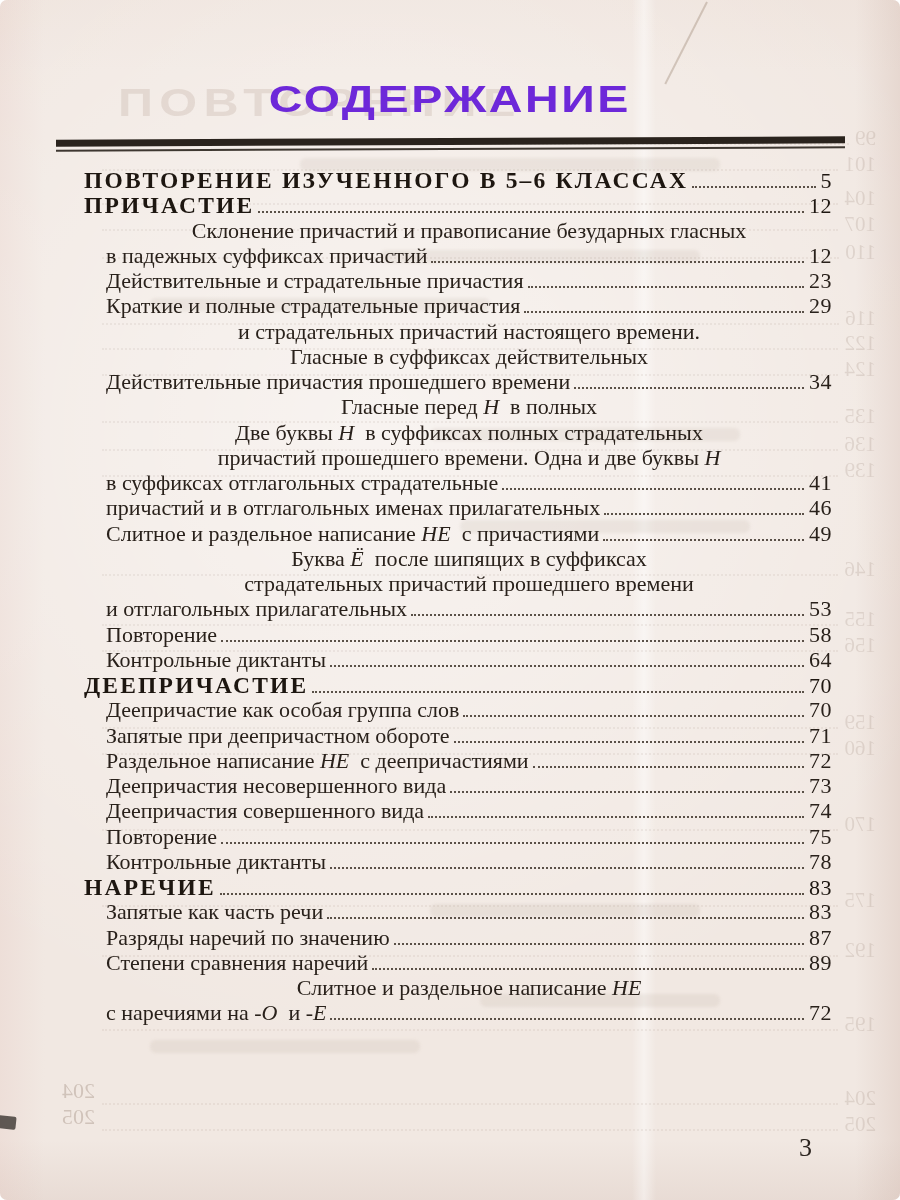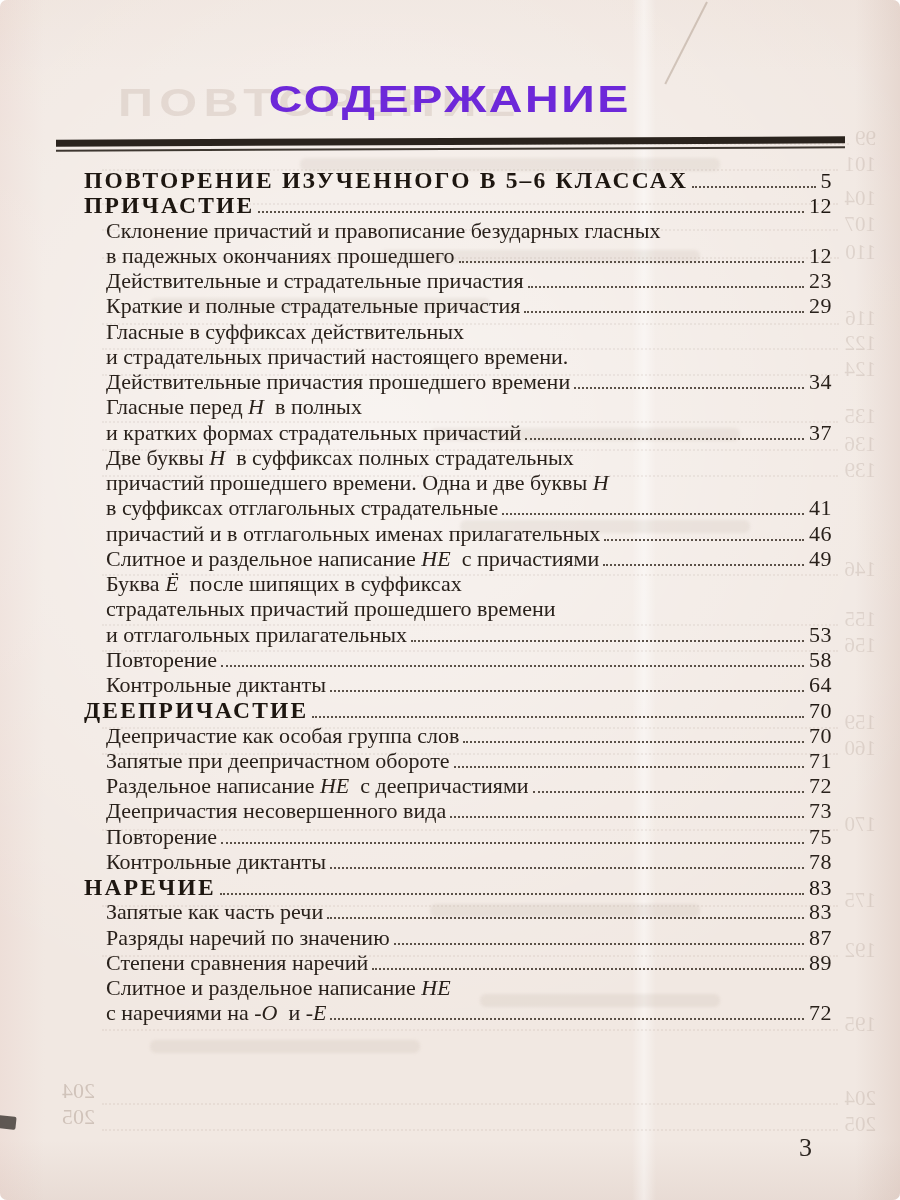--- a/index.html
+++ b/index.html
@@ -58,21 +58,21 @@
     position:absolute;left:0;top:79px;width:900px;text-align:center;
     font-family:"Liberation Sans", sans-serif;font-weight:bold;
     font-size:37px;color:#6d28d9;letter-spacing:2px;
   }
   .title .stretch{display:inline-block;transform:scaleX(1.26);}
   .rule-thick{position:absolute;left:56px;top:138px;width:789px;height:7px;background:#2a231d;transform:rotate(-.25deg);}
   .rule-thin{position:absolute;left:56px;top:148px;width:789px;height:2.4px;background:#2a231d;opacity:.9;transform:rotate(-.25deg);}
 
   
   .toc{position:absolute;left:84px;top:167px;width:748px;color:#29211b;}
-  .row{display:flex;align-items:baseline;height:25.25px;font-size:22px;white-space:pre;}
+  .row{display:flex;align-items:baseline;height:25.25px;font-size:22px;white-space:pre;justify-content:center;}
   .row.sub{padding-left:22px;}
   .row.bold{font-weight:bold;font-size:23.5px;letter-spacing:2.2px;color:#1d1610;}
   .row.bold .num{font-weight:normal;font-size:22px;letter-spacing:.5px;}
   .leader{flex:1;min-width:10px;border-bottom:2.6px dotted #4a4037;margin:0 5px 4px 4px;opacity:.9;}
   .num{letter-spacing:.5px;}
   .row i{font-style:italic;}
 
   .pagenum{position:absolute;left:799px;top:1133px;font-size:26px;color:#2c2520;}
 </style>
 </head>
@@ -193,43 +193,43 @@
   <div class="title">
     <span class="stretch">СОДЕРЖАНИЕ</span>
   </div>
   <div class="rule-thick"></div>
   <div class="rule-thin"></div>
 
   <div class="toc" id="toc-list">
       <div class="row bold"><span class="t">ПОВТОРЕНИЕ ИЗУЧЕННОГО В 5–6 КЛАССАХ</span><span class="leader"></span><span class="num">5</span></div>
       <div class="row bold"><span class="t">ПРИЧАСТИЕ</span><span class="leader"></span><span class="num">12</span></div>
       <div class="row sub"><span class="t">Склонение причастий и правописание безударных гласных</span></div>
-      <div class="row sub"><span class="t">в падежных окончаниях прошедшего</span><span class="leader"></span><span class="num">12</span></div>
+      <div class="row sub"><span class="t">в падежных суффиксах причастий</span><span class="leader"></span><span class="num">12</span></div>
       <div class="row sub"><span class="t">Действительные и страдательные причастия</span><span class="leader"></span><span class="num">23</span></div>
       <div class="row sub"><span class="t">Краткие и полные страдательные причастия</span><span class="leader"></span><span class="num">29</span></div>
+      <div class="row sub"><span class="t">и страдательных причастий настоящего времени.</span></div>
       <div class="row sub"><span class="t">Гласные в суффиксах действительных</span></div>
-      <div class="row sub"><span class="t">и страдательных причастий настоящего времени.</span></div>
       <div class="row sub"><span class="t">Действительные причастия прошедшего времени</span><span class="leader"></span><span class="num">34</span></div>
       <div class="row sub"><span class="t">Гласные перед <i>Н</i>  в полных</span></div>
-      <div class="row sub"><span class="t">и кратких формах страдательных причастий</span><span class="leader"></span><span class="num">37</span></div>
       <div class="row sub"><span class="t">Две буквы <i>Н</i>  в суффиксах полных страдательных</span></div>
       <div class="row sub"><span class="t">причастий прошедшего времени. Одна и две буквы <i>Н</i></span></div>
       <div class="row sub"><span class="t">в суффиксах отглагольных страдательные</span><span class="leader"></span><span class="num">41</span></div>
       <div class="row sub"><span class="t">причастий и в отглагольных именах прилагательных</span><span class="leader"></span><span class="num">46</span></div>
       <div class="row sub"><span class="t">Слитное и раздельное написание <i>НЕ</i>  с причастиями</span><span class="leader"></span><span class="num">49</span></div>
       <div class="row sub"><span class="t">Буква <i>Ё</i>  после шипящих в суффиксах</span></div>
       <div class="row sub"><span class="t">страдательных причастий прошедшего времени</span></div>
       <div class="row sub"><span class="t">и отглагольных прилагательных</span><span class="leader"></span><span class="num">53</span></div>
       <div class="row sub"><span class="t">Повторение</span><span class="leader"></span><span class="num">58</span></div>
       <div class="row sub"><span class="t">Контрольные диктанты</span><span class="leader"></span><span class="num">64</span></div>
       <div class="row bold"><span class="t">ДЕЕПРИЧАСТИЕ</span><span class="leader"></span><span class="num">70</span></div>
       <div class="row sub"><span class="t">Деепричастие как особая группа слов</span><span class="leader"></span><span class="num">70</span></div>
       <div class="row sub"><span class="t">Запятые при деепричастном обороте</span><span class="leader"></span><span class="num">71</span></div>
       <div class="row sub"><span class="t">Раздельное написание <i>НЕ</i>  с деепричастиями</span><span class="leader"></span><span class="num">72</span></div>
       <div class="row sub"><span class="t">Деепричастия несовершенного вида</span><span class="leader"></span><span class="num">73</span></div>
+      <div class="row sub"><span class="t">Деепричастия совершенного вида</span><span class="leader"></span><span class="num">74</span></div>
       <div class="row sub"><span class="t">Повторение</span><span class="leader"></span><span class="num">75</span></div>
       <div class="row sub"><span class="t">Контрольные диктанты</span><span class="leader"></span><span class="num">78</span></div>
       <div class="row bold"><span class="t">НАРЕЧИЕ</span><span class="leader"></span><span class="num">83</span></div>
       <div class="row sub"><span class="t">Запятые как часть речи</span><span class="leader"></span><span class="num">83</span></div>
       <div class="row sub"><span class="t">Разряды наречий по значению</span><span class="leader"></span><span class="num">87</span></div>
       <div class="row sub"><span class="t">Степени сравнения наречий</span><span class="leader"></span><span class="num">89</span></div>
       <div class="row sub"><span class="t">Слитное и раздельное написание <i>НЕ</i></span></div>
       <div class="row sub"><span class="t">с наречиями на <i>-О</i>  и <i>-Е</i></span><span class="leader"></span><span class="num">72</span></div>
     </div>
 

